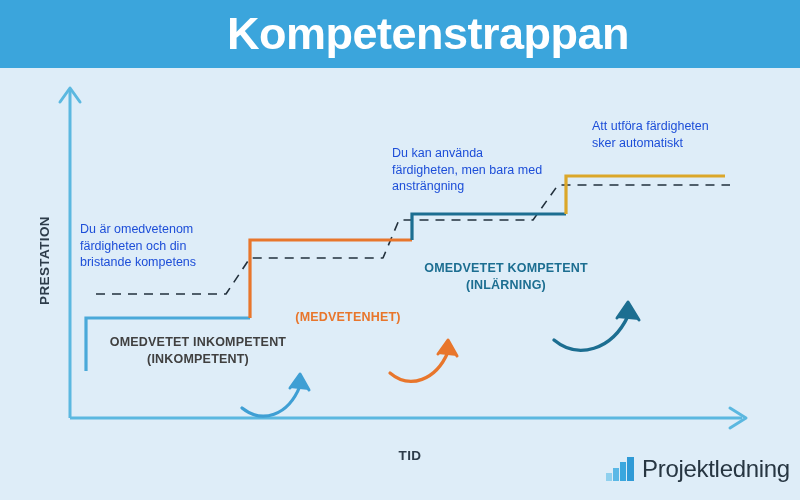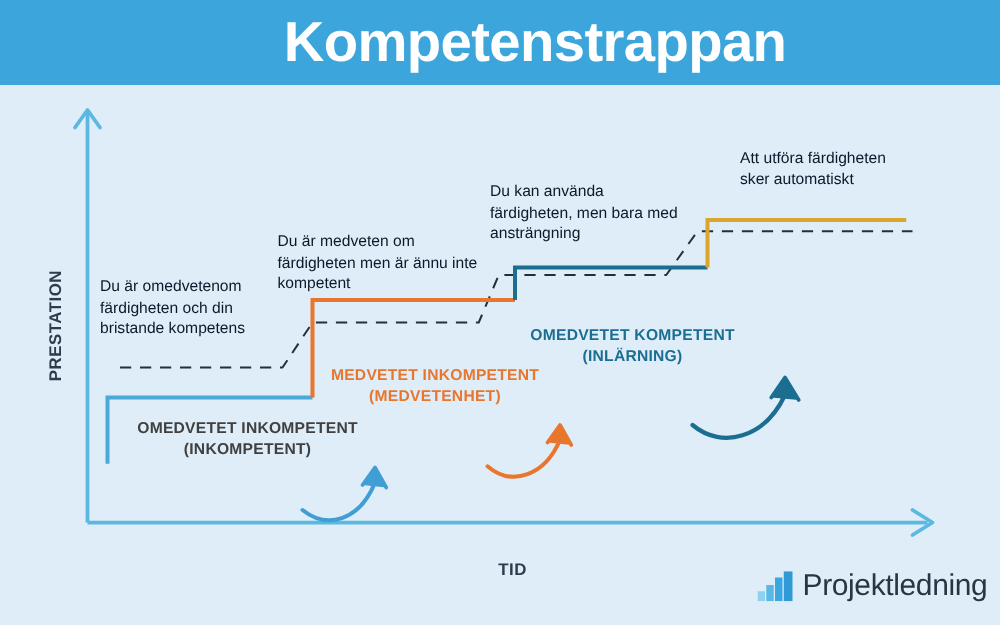--- a/index.html
+++ b/index.html
@@ -71,21 +71,21 @@
     transform: rotate(-90deg);
   }
   #x-axis-label {
     left: 360px;
     top: 380px;
     width: 100px;
     text-align: center;
   }
   .note {
     position: absolute;
-    color: #0f172a;
+    color: #1d4ed8;
     font-size: 12.5px;
     line-height: 1.33;
     font-family: "Liberation Sans", sans-serif;
   }
   #note-1 { left: 80px;  top: 153px; width: 145px; }
   #note-2 { left: 222px; top: 117px; width: 160px; }
   #note-3 { left: 392px; top: 77px;  width: 155px; }
   #note-4 { left: 592px; top: 50px;  width: 120px; }
 
   .stage-label {
@@ -173,30 +173,29 @@
       <g>
         <path d="M 554,272 C 578,292 612,282 628,248" fill="none" stroke="#1c6e91" stroke-width="3.4" stroke-linecap="round"></path>
         <polyline points="617,250 628,234 639,252" fill="#1c6e91" stroke="#1c6e91" stroke-width="3" stroke-linejoin="round" stroke-linecap="round"></polyline>
       </g>
     </svg>
 
     <div class="axis-label" id="y-axis-label">PRESTATION</div>
     <div class="axis-label" id="x-axis-label">TID</div>
 
     <div class="note" id="note-1">Du är omedvetenom färdigheten och din bristande kompetens</div>
-    <div class="note" id="note-2">Du är medveten om färdigheten men är ännu inte kompetent</div>
     <div class="note" id="note-3">Du kan använda färdigheten, men bara med ansträngning</div>
     <div class="note" id="note-4">Att utföra färdigheten sker automatiskt</div>
 
     <div class="stage-label" id="stage-1">
       <span>OMEDVETET INKOMPETENT</span><br>
       <span>(INKOMPETENT)</span>
     </div>
     <div class="stage-label" id="stage-2">
-      <span>MEDVETET INKOMPETENT</span><br>
+      <br>
       <span>(MEDVETENHET)</span>
     </div>
     <div class="stage-label" id="stage-3">
       <span>OMEDVETET KOMPETENT</span><br>
       <span>(INLÄRNING)</span>
     </div>
 
   </div>
 
   <div class="footer-logo">

